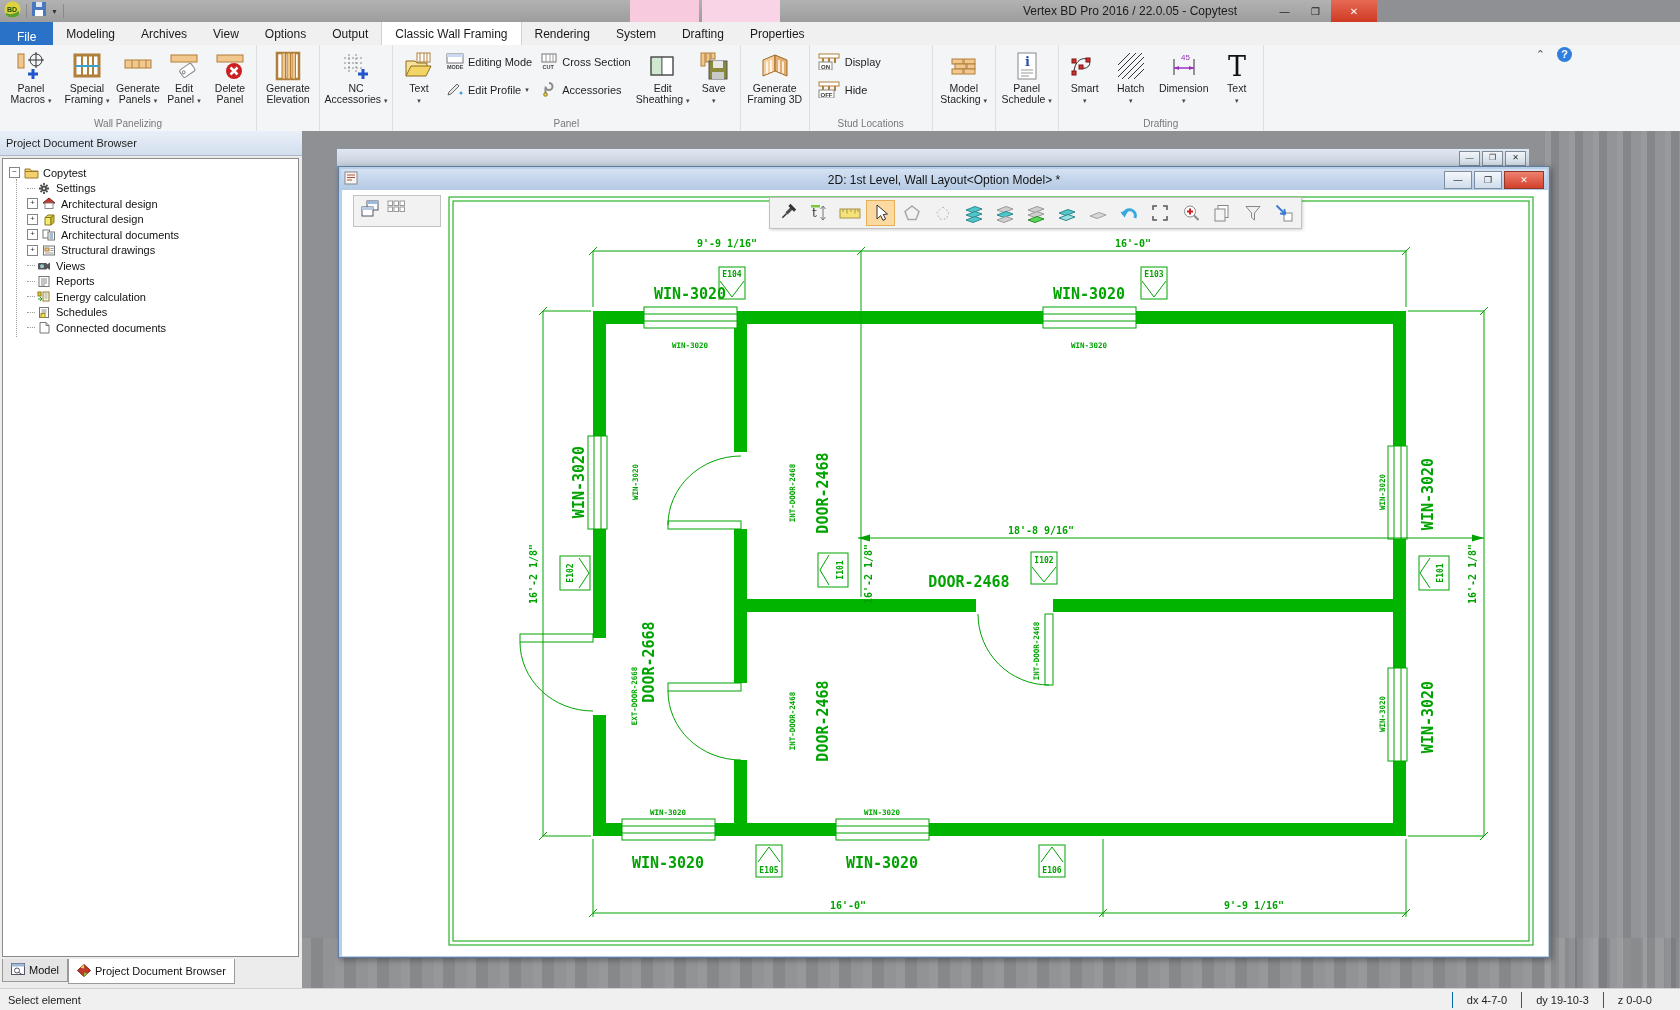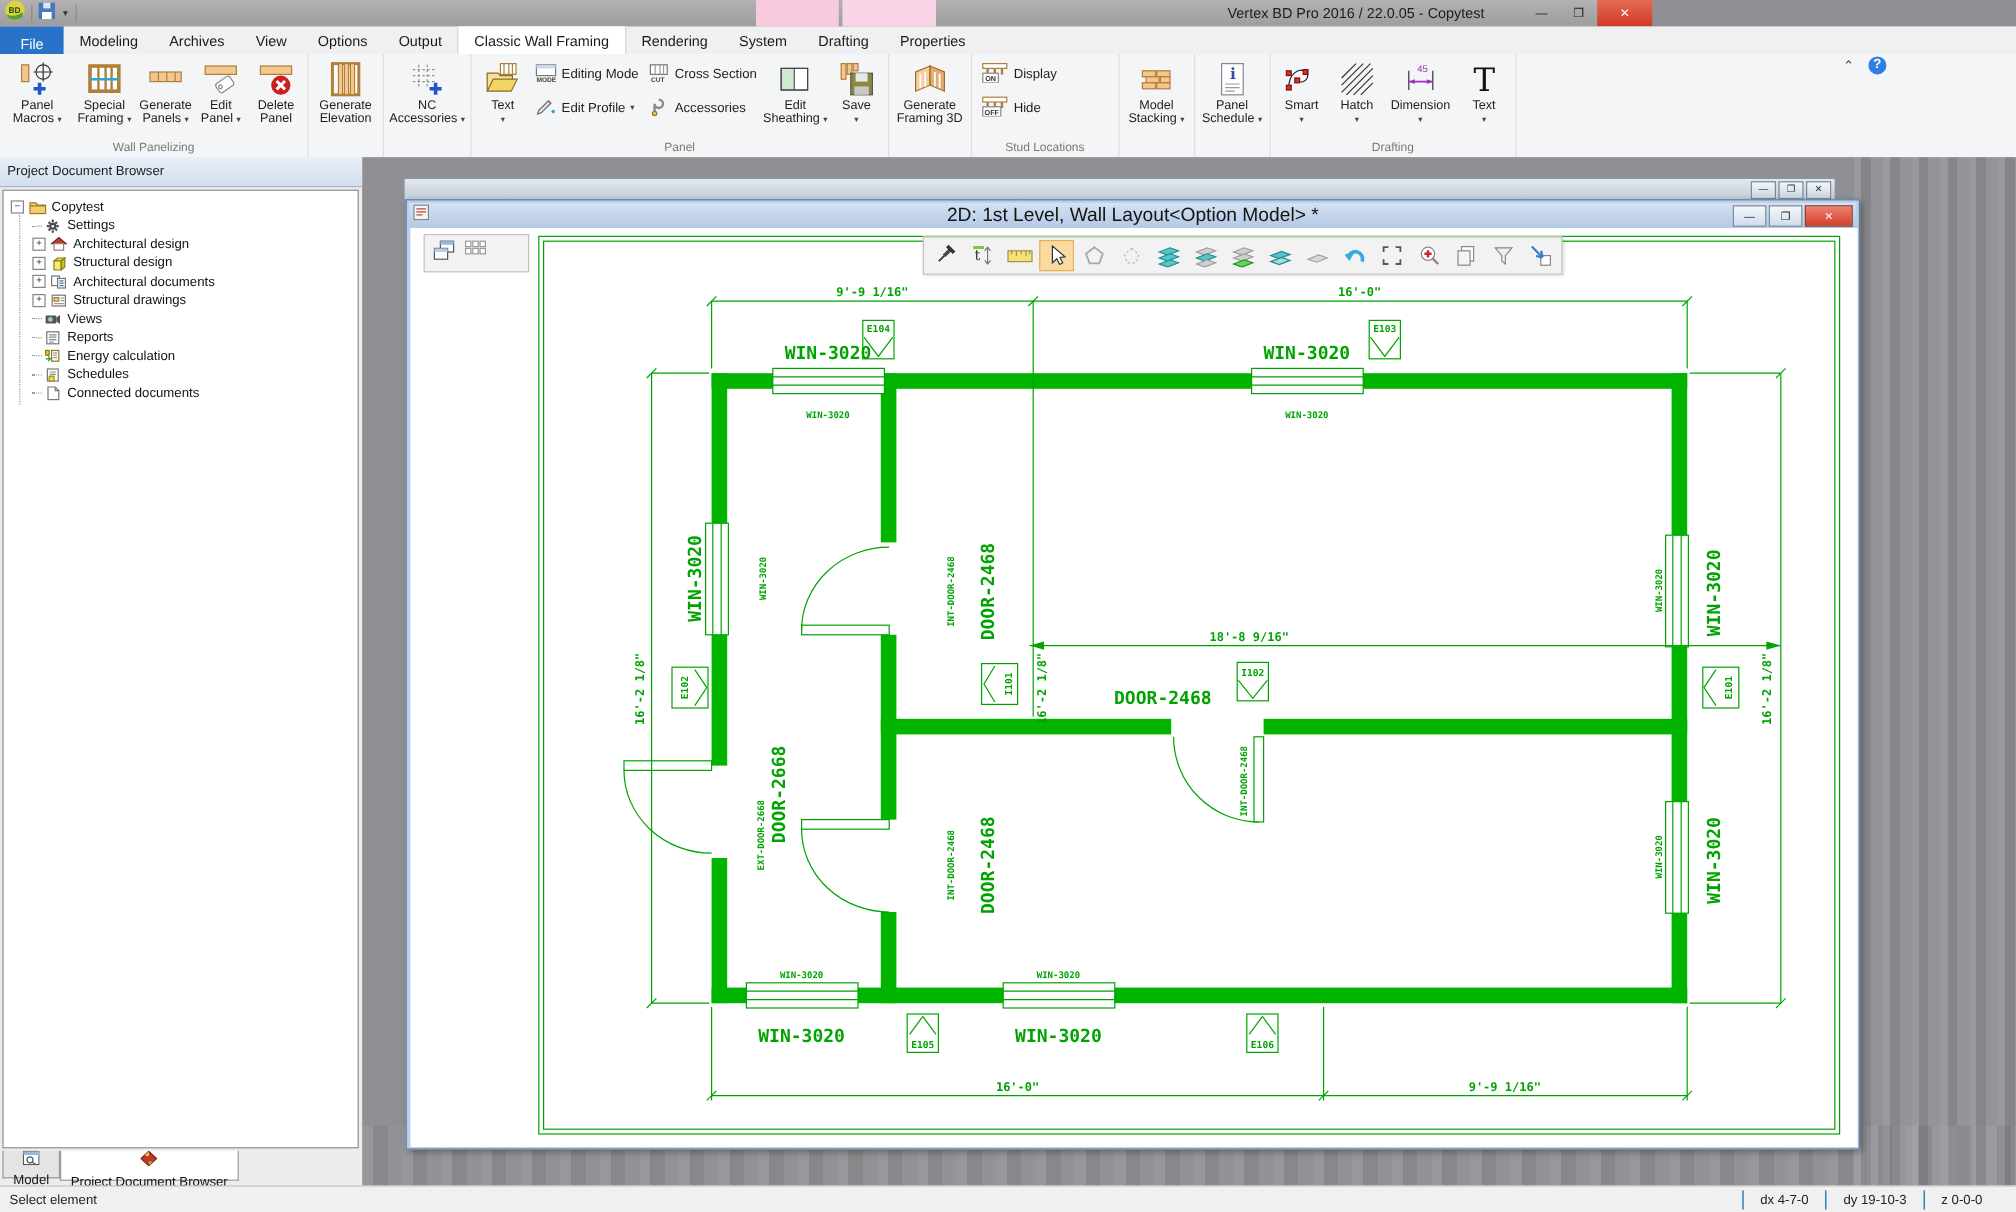--- a/index.html
+++ b/index.html
@@ -36,33 +36,33 @@
   
   .sb-bg{position:absolute;left:0;top:131px;width:302px;height:857px;background:#ececec;border-right:1px solid #8f8f8f;}
   .sb-head{position:absolute;left:0;top:131px;width:302px;height:25px;background:linear-gradient(#e9eff8,#d3dfee);border-bottom:1px solid #aab8c8;font-size:11px;color:#1c1c1c;line-height:25px;padding-left:6px;box-sizing:border-box;}
   .sb-tree{position:absolute;left:2px;top:158px;width:297px;height:799px;background:#fff;border:1px solid #8a8a8a;box-sizing:border-box;font-size:11px;color:#111;overflow:hidden;}
   .tguide{position:absolute;left:13px;top:20px;height:158px;border-left:1px dotted #9a9a9a;}
   .trow{display:flex;align-items:center;height:15.5px;white-space:nowrap;position:relative;}
   .texp{width:9px;height:9px;border:1px solid #848484;background:#fff;font-size:8px;line-height:8px;text-align:center;margin-right:4px;flex:0 0 auto;color:#333;}
   .tstub{width:8px;border-top:1px dotted #9a9a9a;margin-right:2px;flex:0 0 auto;}
   .tico{width:15px;height:13px;margin-right:4px;flex:0 0 auto;}
   .sb-tabs{position:absolute;left:2px;top:959px;width:300px;height:27px;display:flex;font-size:11px;color:#111;}
-  .stab{display:flex;align-items:center;gap:4px;padding:0 8px;border:1px solid #9a9a9a;border-top:none;background:#e4e4e4;height:22px;flex-direction:column;}
+  .stab{display:flex;align-items:center;gap:4px;padding:0 8px;border:1px solid #9a9a9a;border-top:none;background:#e4e4e4;height:22px;}
   .stab.active{background:#fff;height:24px;}
   
   .mdi-bg{position:absolute;left:302px;top:131px;width:1378px;height:857px;background:#8f9093;}
   .mdi-tex{position:absolute;left:1545px;top:131px;width:135px;height:857px;background:repeating-linear-gradient(90deg,rgba(255,255,255,.09) 0 6px,rgba(0,0,0,.07) 6px 14px,rgba(255,255,255,.04) 14px 24px);}
   .mdi-tex2{position:absolute;left:302px;top:938px;width:1378px;height:50px;background:repeating-linear-gradient(90deg,rgba(255,255,255,.07) 0 9px,rgba(0,0,0,.06) 9px 21px,rgba(255,255,255,.03) 21px 33px);}
   .bwin{position:absolute;left:336px;top:148px;width:1194px;height:19px;background:linear-gradient(#e2e8f0,#c3cdd9);border:1px solid #89949f;box-sizing:border-box;}
   .bwin .bt{position:absolute;left:0;right:80px;top:0;text-align:center;font-size:11px;color:#222;line-height:17px;white-space:nowrap;overflow:hidden;}
   .bbtns{position:absolute;right:3px;top:2px;display:flex;gap:2px;}
   .bb{width:19px;height:13px;border:1px solid #7e8a96;background:linear-gradient(#f2f6fa,#ccd6e2);font-size:8px;line-height:11px;text-align:center;color:#333;}
   .fwin{position:absolute;left:338px;top:166px;width:1212px;height:792px;background:#b9cfe8;border:1px solid #5f7da0;box-sizing:border-box;box-shadow:2px 2px 6px rgba(0,0,0,.35);}
   .ftitle{position:absolute;left:2px;top:2px;right:2px;height:21px;background:linear-gradient(#d5e2f3,#b3c9e4);display:flex;align-items:center;}
-  .ftxt{position:absolute;left:0;right:0;text-align:center;font-size:16px;color:#141414;white-space:nowrap;}
+  .ftxt{position:absolute;left:0;right:0;text-align:center;font-size:12px;color:#141414;white-space:nowrap;}
   .fico{margin-left:3px;z-index:2;}
   .fbtns{position:absolute;right:3px;top:2px;display:flex;gap:2px;z-index:2;}
   .fb{width:26px;height:16px;border:1px solid #7e8e9e;background:linear-gradient(#f4f8fc,#cfdceb);display:flex;align-items:center;justify-content:center;font-size:9px;color:#222;}
   .fb.close{width:38px;background:linear-gradient(#ef8270,#d2402a);color:#fff;border-color:#8e3a2a;}
   .fclient{position:absolute;left:3px;top:23px;width:1206px;height:766px;background:#fff;overflow:hidden;}
   .plan{position:absolute;left:0;top:0;}
   .minibar{position:absolute;left:11px;top:5px;width:88px;height:32px;background:#f2f2f2;border:1px solid #c2c2c2;display:flex;align-items:center;gap:6px;padding-left:6px;box-sizing:border-box;}
   .toolbar{position:absolute;left:427px;top:7px;height:30px;background:#f2f2f2;border:1px solid #c2c2c2;display:flex;align-items:center;padding:0 3px;gap:2px;box-shadow:1px 1px 3px rgba(0,0,0,.18);}
   .ti{width:29px;height:26px;display:flex;align-items:center;justify-content:center;}
   .ti.hl{background:#fcd9a0;border:1px solid #e6af59;box-sizing:border-box;}

